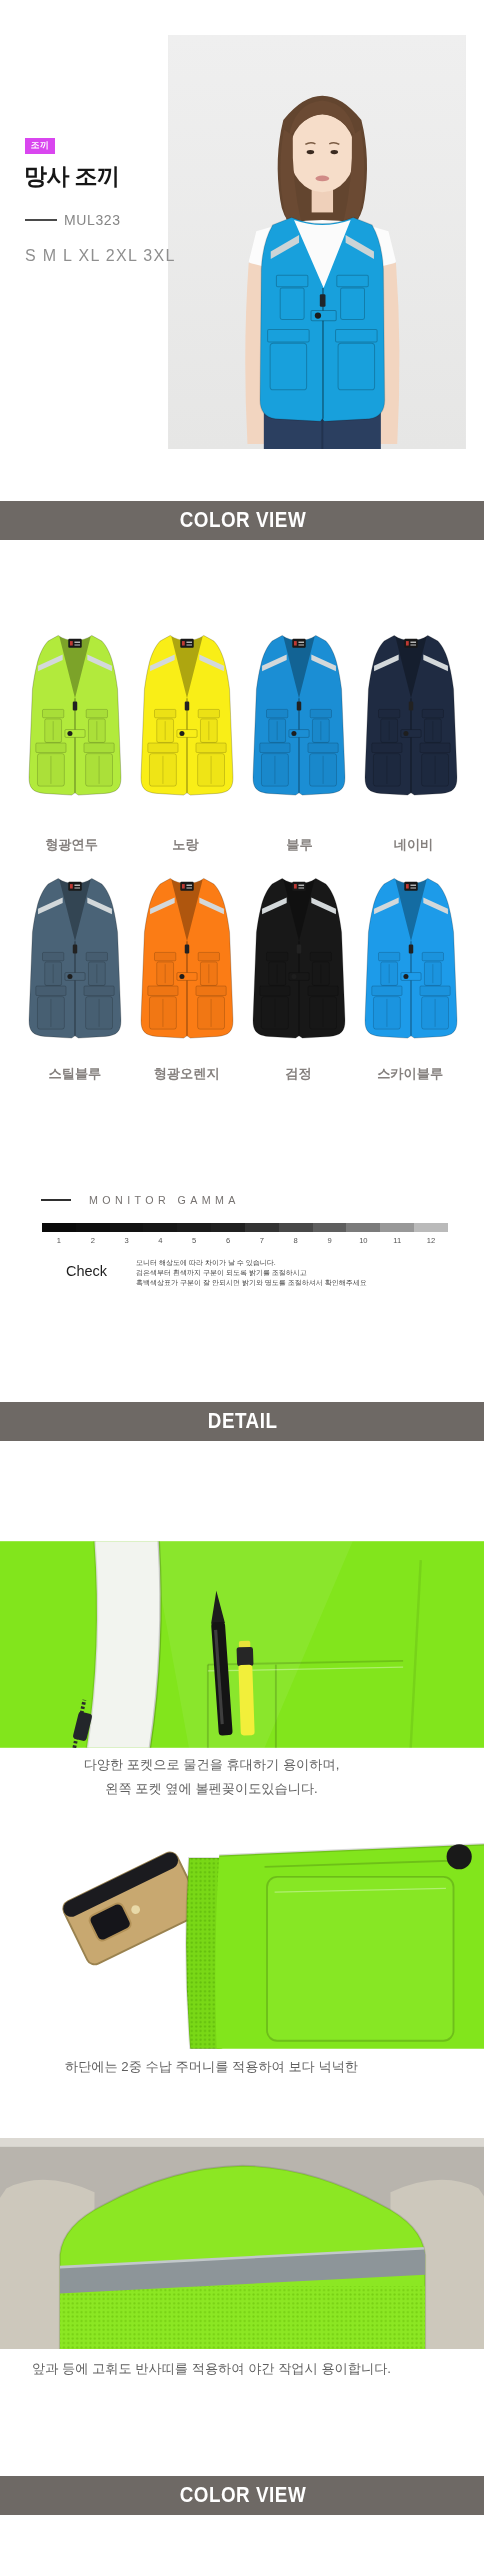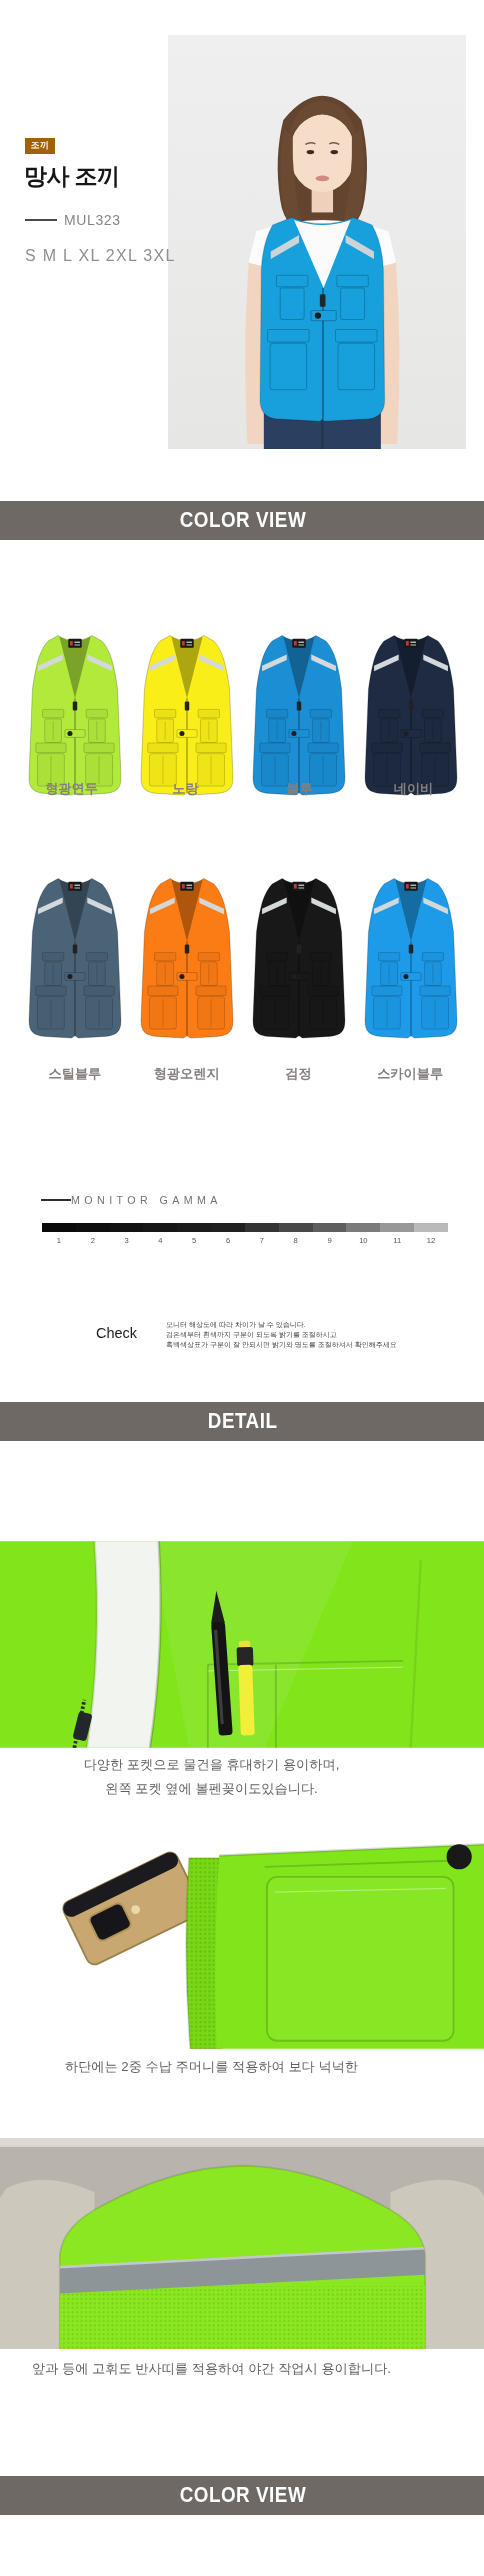--- a/index.html
+++ b/index.html
@@ -3,51 +3,51 @@
 <meta charset="utf-8">
 <style>
   * { margin:0; padding:0; box-sizing:border-box; }
   html,body { background:#ffffff; }
   body { width:485px; height:2576px; position:relative; overflow:hidden;
          font-family:"Liberation Sans", sans-serif; }
   .abs { position:absolute; }
 
   
   .hero-photo { left:168px; top:35px; width:298px; height:414px; background:#ebebeb; overflow:hidden; }
-  .badge { left:25px; top:138px; background:#a16207; color:#fff; font-size:8.8px; font-weight:bold;
+  .badge { left:25px; top:138px; background:#d946ef; color:#fff; font-size:8.8px; font-weight:bold;
            padding:1.9px 5.7px; letter-spacing:0.6px; display:inline-block; }
   .title { left:24px; top:161px; font-size:23px; font-weight:800; color:#161616; letter-spacing:-0.6px; }
   .code-row { left:25px; top:212px; display:flex; align-items:center; gap:7.6px; }
   .code-dash { width:31.5px; height:1.9px; background:#4a4a4a; }
   .code-text { font-size:14px; color:#868686; letter-spacing:0.6px; }
   .sizes { left:25px; top:247px; font-size:16px; color:#8f8f8f; letter-spacing:1.3px; }
 
   
   .bar { left:0; width:485px; height:39px; background:#6e6965; display:flex; align-items:center; justify-content:center; }
   .bar span { color:#ffffff; font-size:21.4px; font-weight:700; letter-spacing:0.6px; transform:scaleX(.88); }
   .bar.b1 { top:501px; } .bar.b2 { top:1402px; } .bar.b3 { top:2476px; }
 
   
   .vest-row { left:19px; width:447px; display:flex; }
   .vest-cell { width:112px; display:flex; justify-content:center; }
   .vest-cell svg { width:123px; height:176px; }
   .vr1 { top:627px; } .vr2 { top:870px; }
   .label-row { left:19px; width:447px; display:flex; }
   .label-row div { width:112px; text-align:center; font-size:13.2px; color:#85807e; font-weight:600; }
-  .lr1 { top:780px;gap:9px; } .lr2 { top:1065px; }
+  .lr1 { top:836px;gap:9px; } .lr2 { top:1065px; }
 
   
-  .mg-head { left:41px; top:1194px; display:flex; align-items:center; gap:0;text-align:right; }
+  .mg-head { left:41px; top:1194px; display:flex; align-items:center; gap:18px;text-align:right; }
   .mg-dash { width:30px; height:1.3px; background:#2f2f2f; }
   .mg-title { font-size:10.7px; color:#767270; letter-spacing:4.4px; }
   .mg-strip { left:42px; top:1223px; width:406px; height:8.8px; display:flex; }
   .mg-strip div { flex:1; height:100%; }
   .mg-nums { left:42px; top:1236px; width:406px; display:flex; }
   .mg-nums div { flex:1; text-align:center; font-size:7.6px; color:#555; }
-  .check-row { left:66px; top:1320px; display:flex; gap:29px;margin-left:30px; }
+  .check-row { left:66px; top:1258px; display:flex; gap:29px; }
   .check-label { font-size:14.5px; color:#1d1d1d; margin-top:5px; }
   .check-notes { font-size:7px; line-height:10px; color:#3f3f3f; }
 
   
   .dphoto { left:0; width:485px; overflow:hidden; }
   .d1 { top:1541px; height:207px; } .d2 { top:1839px; height:210px; } .d3 { top:2138px; height:211px; }
   .caption { left:0; width:423px; text-align:center; font-size:13.2px; color:#5f5f5f; line-height:24px; }
   .c1 { top:1753px; } .c2 { top:2055px; } .c3 { top:2357px; }
 </style>
 </head>

